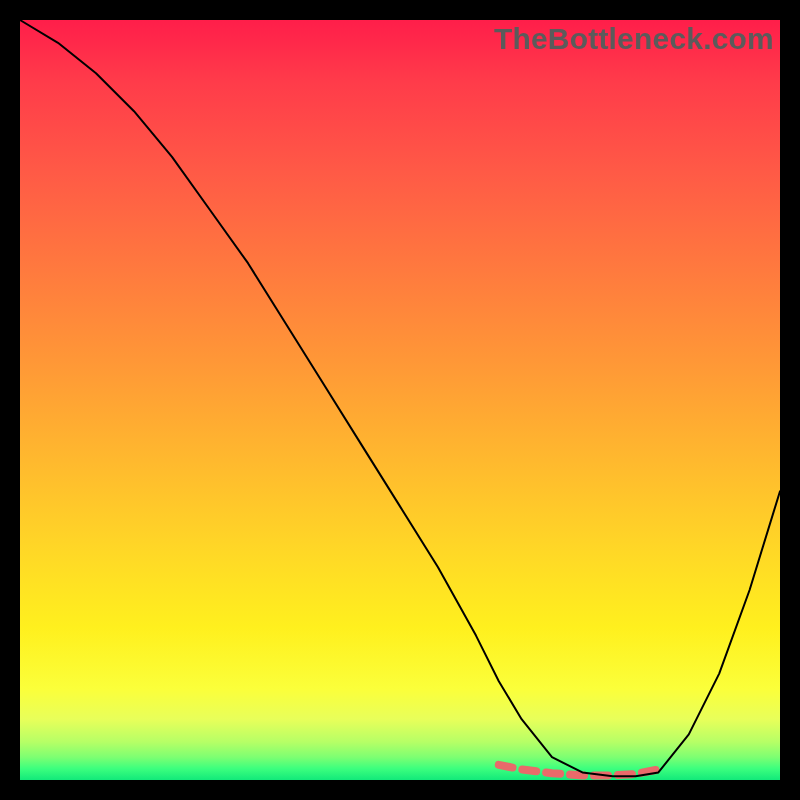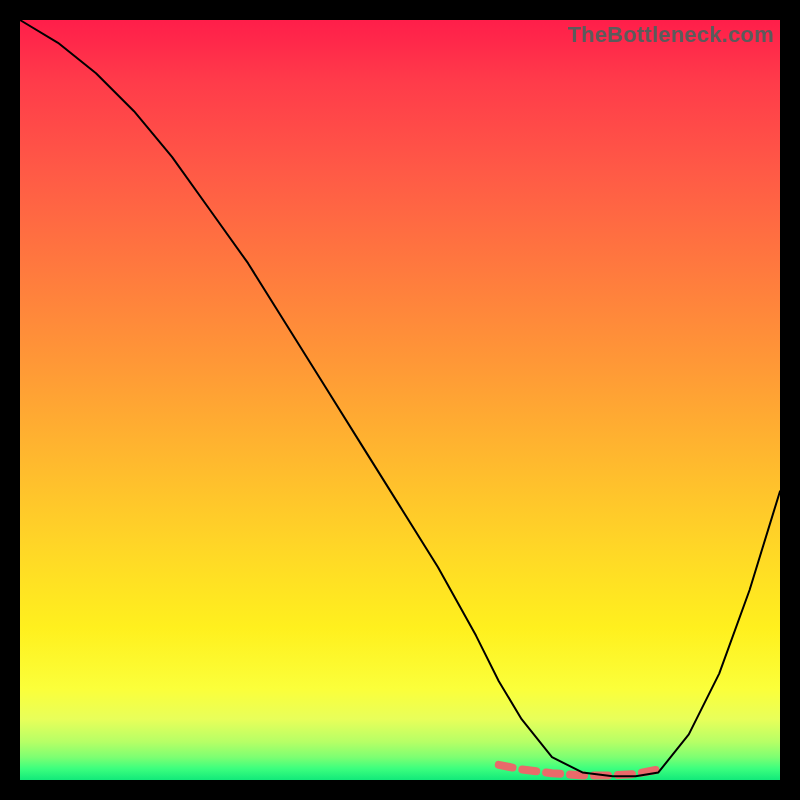--- a/index.html
+++ b/index.html
@@ -40,21 +40,21 @@
       #7dff72 97%,
       #3cff7e 98.5%,
       #12e97a 100%
     );
   }
   .watermark {
     position: absolute;
     top: 2px;
     right: 6px;
     font-family: Arial, Helvetica, sans-serif;
-    font-size: 22px;
+    font-size: 30px;
     font-weight: 600;
     color: #5b5b5b;
     letter-spacing: 0.2px;
     user-select: none;
   }
   svg.curve {
     position: absolute;
     left: 0;
     top: 0;
     width: 760px;

